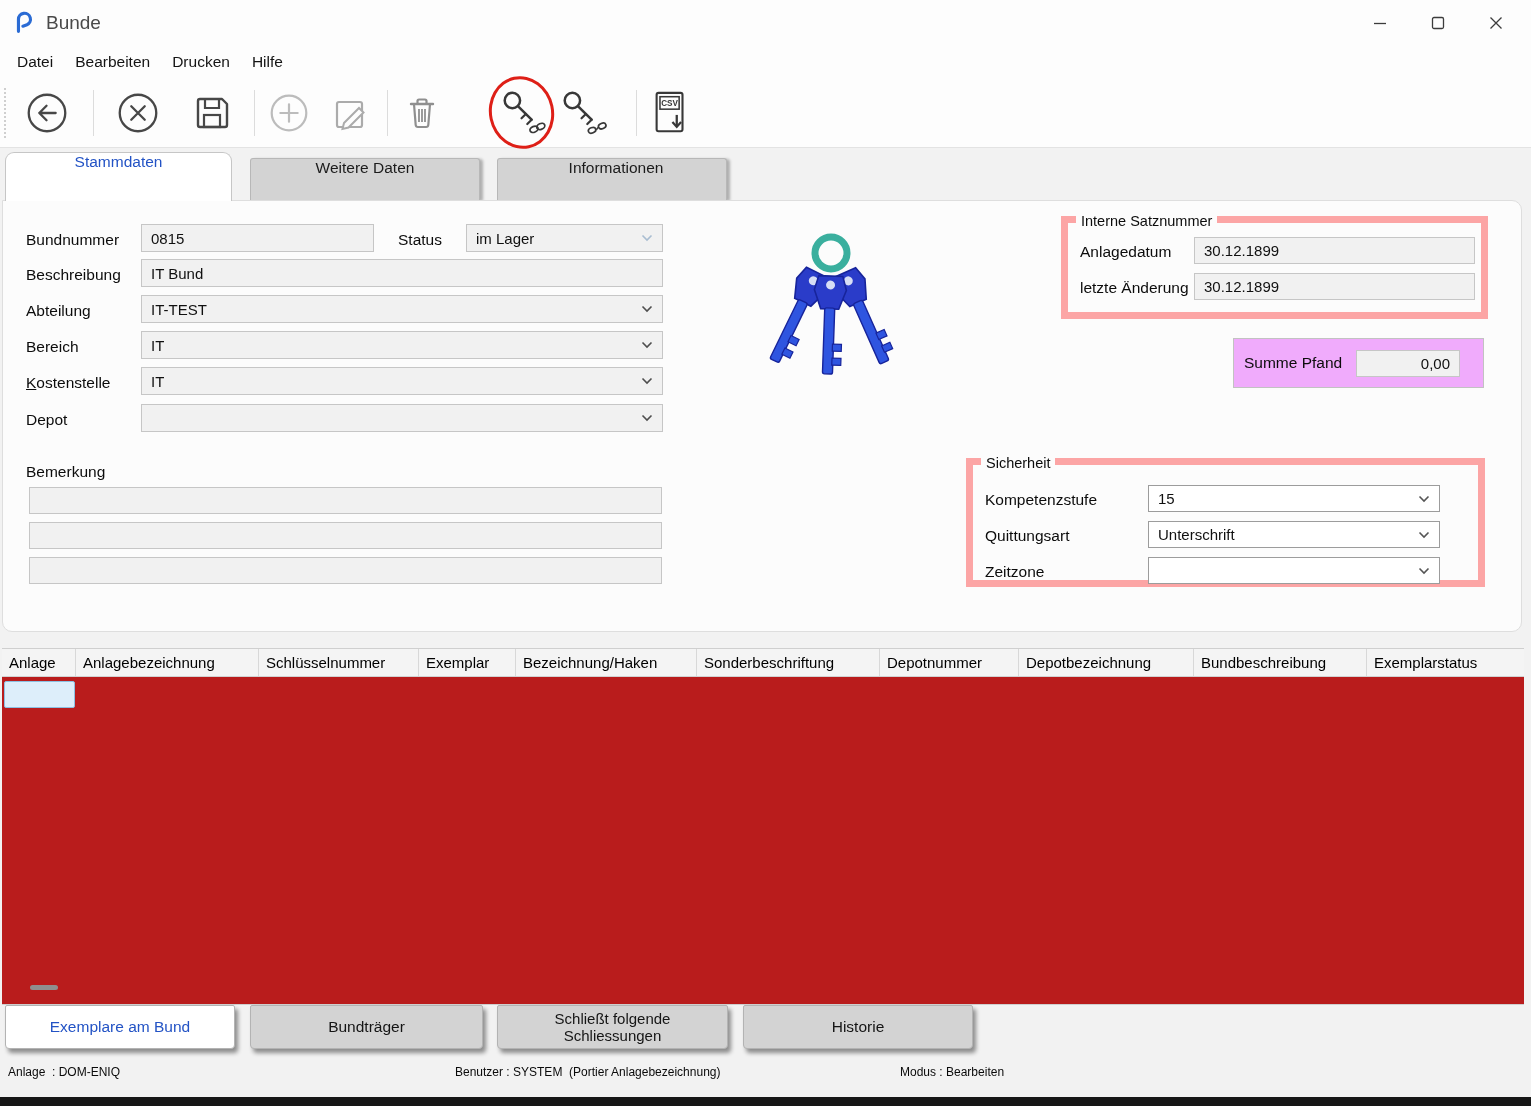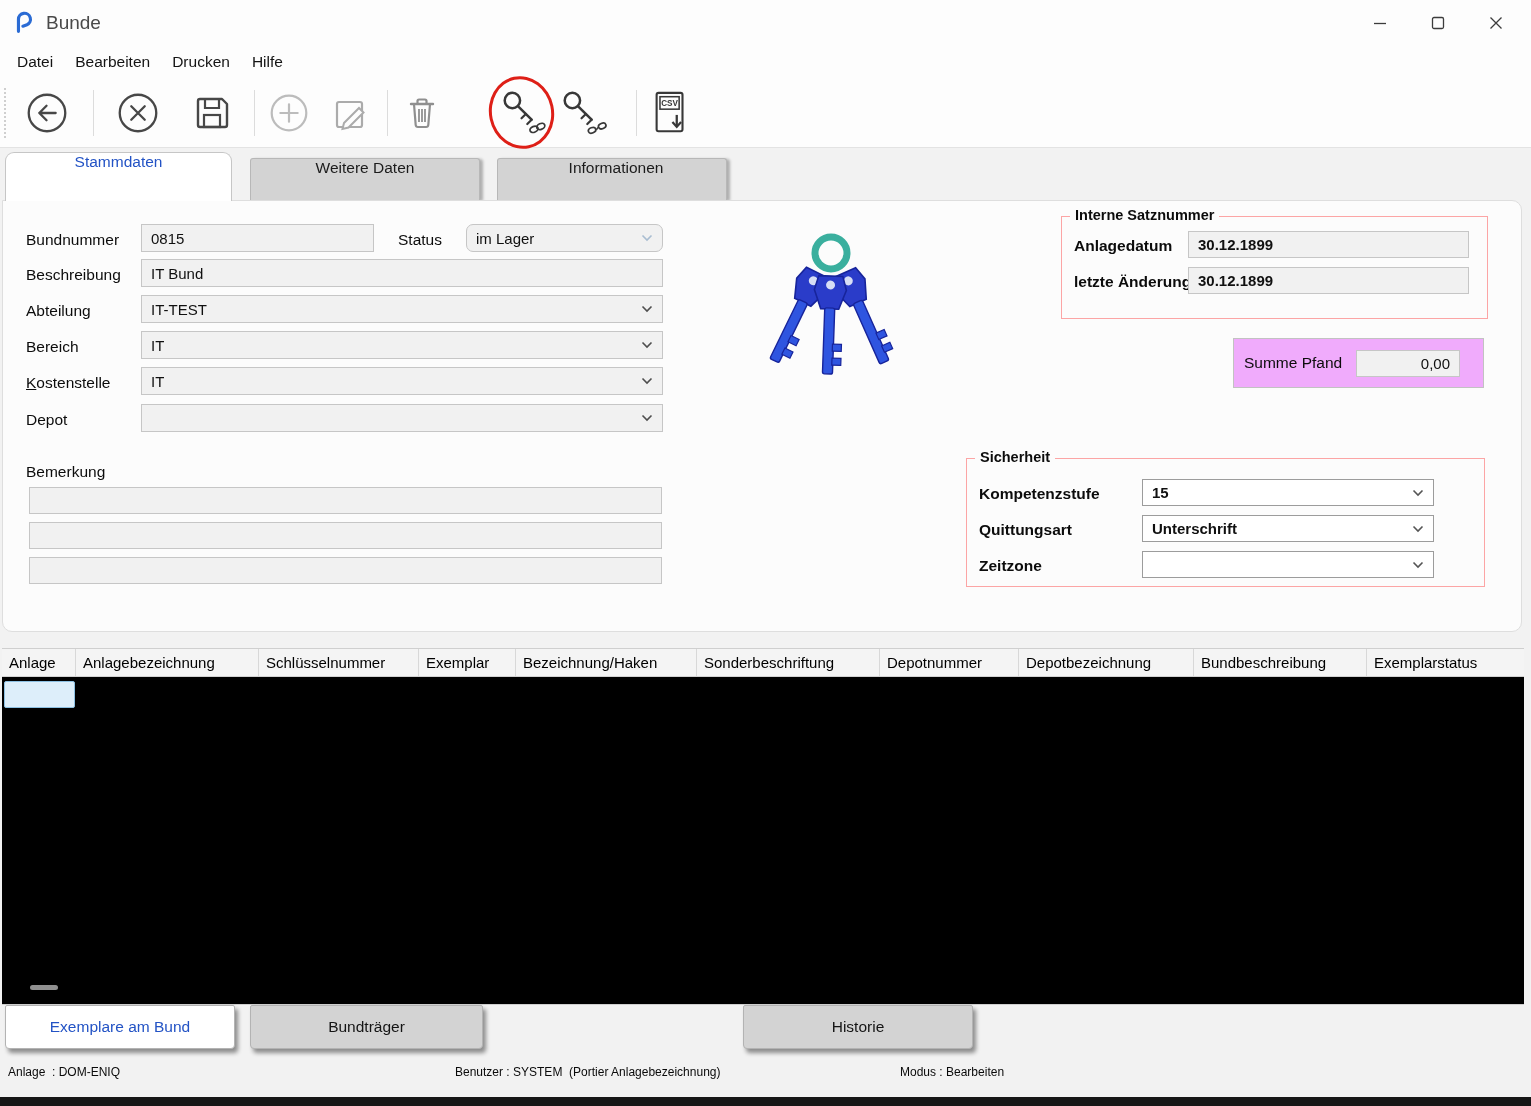--- a/index.html
+++ b/index.html
@@ -35,26 +35,26 @@
   
   .panel { position:absolute; left:2px; top:200px; width:1520px; height:432px; background:#fcfcfc; border:1px solid #dedede; border-radius:0 10px 10px 10px; z-index:5; }
   .lbl { position:absolute; font-size:15.5px; color:#0c0c0c; white-space:nowrap; }
   .fld { position:absolute; background:#f1f1f1; border:1px solid #c6c6c6; height:28px; display:flex; align-items:center; padding:0 9px; font-size:15px; color:#101010; }
   .fld.white { background:#ffffff; border-color:#9c9c9c; }
   .dd { justify-content:space-between; }
   .ddval { overflow:hidden; white-space:nowrap; }
   .chev { flex:0 0 auto; margin-left:6px; }
   .num { justify-content:flex-end; }
 
-  .grp { position:absolute; border:1px solid #fca5a5;font-weight:bold; }
+  .grp { position:absolute; border:7px solid #fca5a5; }
   .grp-title { position:absolute; top:-10px; left:8px; background:#fcfcfc; padding:0 5px; font-size:14.5px; color:#0c0c0c; white-space:nowrap; }
   .box { position:absolute; border:1px solid #c2c2c2; background:#f0abfc; }
 
   
-  .table-wrap { position:absolute; left:2px; top:648px; width:1522px; height:357px; background:#000000; border-top:1px solid #cfcfcf; border-bottom:1px solid #cfcfcf; }
+  .table-wrap { position:absolute; left:2px; top:648px; width:1522px; height:357px; background:#b91c1c; border-top:1px solid #cfcfcf; border-bottom:1px solid #cfcfcf; }
   .thead { display:grid; grid-template-columns:74px 183px 160px 97px 181px 183px 139px 175px 173px 1fr; height:28px; background:#f4f4f4; border-bottom:1px solid #d2d2d2; }
   .th { border-right:1px solid #d8d8d8; display:flex; align-items:center; padding:0 7px; font-size:15px; color:#000; overflow:hidden; white-space:nowrap; }
   .sel-cell { position:absolute; left:2px; top:32px; width:71px; height:27px; background:#ddeefa; border:1px solid #8cc0e2; border-radius:2px; }
   .scroll-dash { position:absolute; left:28px; bottom:14px; width:28px; height:5px; background:#8f8f8f; border-radius:3px; }
 
   
   .btab { position:absolute; top:1005px; height:44px; display:flex; flex-direction:column; align-items:center; justify-content:center; font-size:15.5px; border:1px solid #b3b3b3; border-radius:2px 2px 4px 4px; box-shadow:3px 4px 4px rgba(0,0,0,0.42); cursor:default; }
   .btab.active { background:#ffffff; color:#2353c5; }
   .btab.inactive { background:#d3d3d3; color:#151515; }
   .btab .l2 { font-size:15px; line-height:1.15; }
@@ -204,21 +204,21 @@
     </div>
 
   <div class="panel">
 
     <span class="lbl" style="left:23px; top:30px;">Bundnummer</span>
     <div class="fld" style="left:138px; top:23px; width:233px;">
         <span>0815</span>
       </div>
 
     <span class="lbl" style="left:395px; top:30px;">Status</span>
-    <div class="fld dd" style="left:463px; top:23px; width:197px;border-radius:7px;">
+    <div class="fld dd" style="left:463px; top:23px; width:197px;">
       <span class="ddval">im Lager</span>
       <svg class="chev" width="12" height="8" viewBox="0 0 12 8">
           <path d="M1.5 1.5 L6 6 L10.5 1.5" fill="none" stroke="#a9bdd1" stroke-width="1.6"></path>
         </svg>
     </div>
 
     <span class="lbl" style="left:23px; top:65px;">Beschreibung</span>
     <div class="fld" style="left:138px; top:58px; width:522px;">
         <span>IT Bund</span>
       </div>
@@ -346,20 +346,24 @@
     <div class="sel-cell"></div>
     <div class="scroll-dash"></div>
   </div>
 
   <div class="btab inactive" style="left:250px; width:233px;">
       <span>Bundträger</span>
     </div>
   <div class="btab active" style="left:5px; width:230px;">
       <span>Exemplare am Bund</span>
     </div>
+  <div class="btab inactive" style="left:497px; width:231px;">
+    <span class="l2">Schließt folgende</span>
+    <span class="l2">Schliessungen</span>
+  </div>
   <div class="btab inactive" style="left:743px; width:230px;">
       <span>Historie</span>
     </div>
 
   <div class="statusbar">
     <span style="left:8px;">Anlage  : DOM-ENIQ</span>
     <span style="left:455px;">Benutzer : SYSTEM  (Portier Anlagebezeichnung)</span>
     <span style="left:900px;">Modus : Bearbeiten</span>
   </div>
 

